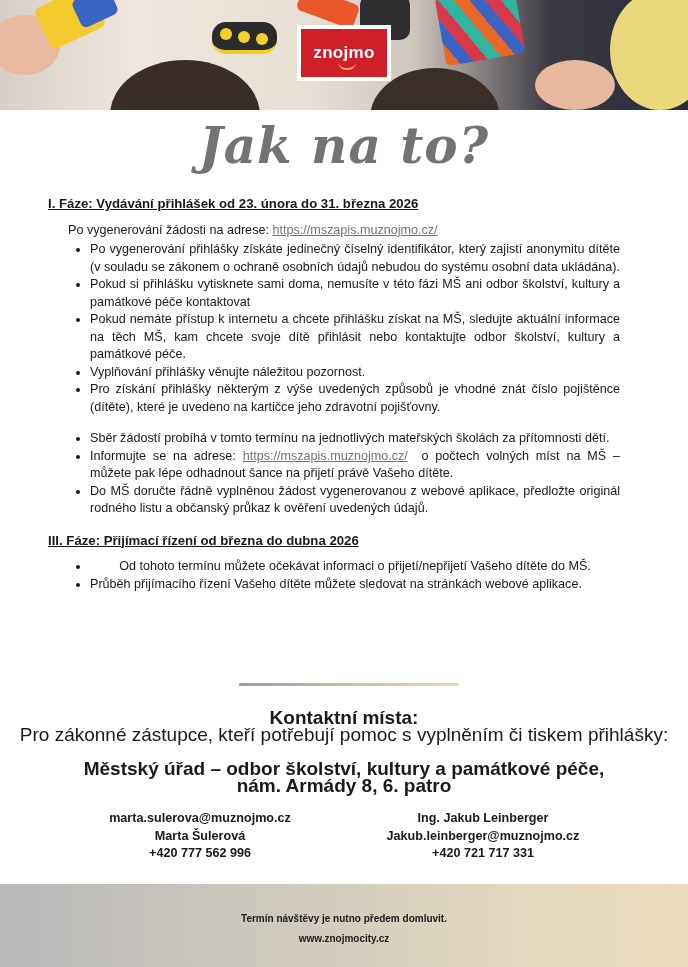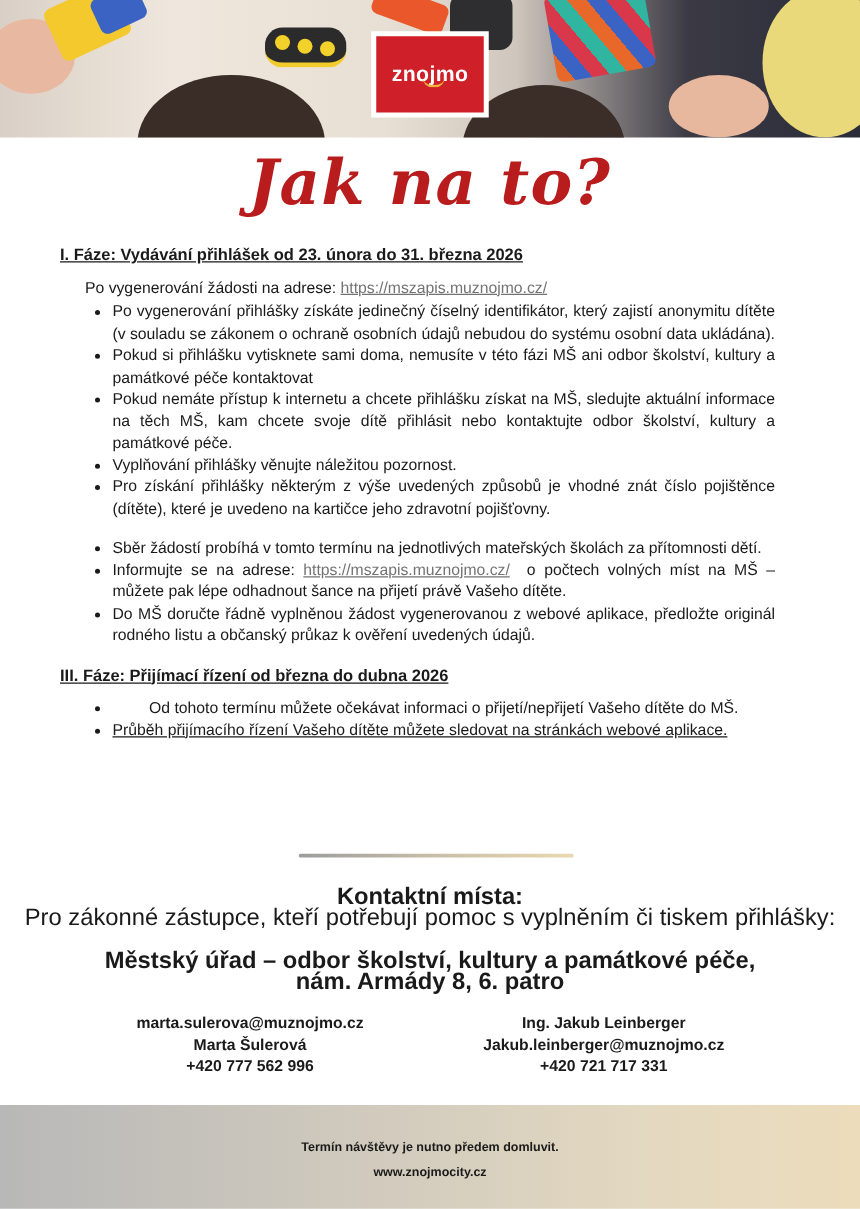--- a/index.html
+++ b/index.html
@@ -1,24 +1,24 @@
 <!DOCTYPE html>
 <html><head>
 <meta charset="utf-8">
 <style>
   html,body{margin:0;padding:0;}
   body{width:688px;height:967px;background:#fff;font-family:"Liberation Sans","DejaVu Sans",sans-serif;color:#1a1a1a;position:relative;overflow:hidden;}
   .hero{position:absolute;left:0;top:0;width:688px;height:110px;overflow:hidden;
     background:linear-gradient(90deg,#d9cfc6 0%,#efe7dd 20%,#e8dfd4 45%,#cfc6bd 60%,#3b3a44 80%,#2a2c3a 100%);}
   .blob{position:absolute;border-radius:50%;}
   .toy{position:absolute;border-radius:6px;}
-  .logo{position:absolute;left:297px;top:25px;width:94px;height:69px;background:#fff;box-sizing:border-box;padding:4px;}
+  .logo{position:absolute;left:297px;top:25px;width:94px;height:56px;background:#fff;box-sizing:border-box;padding:4px;}
   .logo-inner{width:100%;height:100%;background:#cf1f28;display:flex;align-items:center;justify-content:center;color:#fff;font-weight:bold;font-size:17px;letter-spacing:0.3px;position:relative;}
   .smile{position:absolute;left:37px;top:33px;width:18px;height:6px;border-bottom:2px solid #f2b43a;border-radius:0 0 10px 10px;}
-  .title{position:absolute;left:0;top:116px;width:688px;text-align:center;font-family:"DejaVu Serif",serif;font-style:italic;font-weight:bold;font-size:50px;color:#b91c1c;letter-spacing:1px;}
+  .title{position:absolute;left:0;top:116px;width:688px;text-align:center;font-family:"DejaVu Serif",serif;font-style:italic;font-weight:bold;font-size:50px;color:#737373;letter-spacing:1px;}
   .content{position:absolute;left:48px;top:195px;width:572px;font-size:12.6px;line-height:17.5px;}
   .phase{font-weight:bold;text-decoration:underline;font-size:13.2px;margin:0;}
   .intro{margin:9px 0 2px 20px;}
   .link{text-decoration:underline;color:#737373;}
   ul{margin:0;padding-left:42px;}
   li{text-align:justify;margin:0;}
   .sec{margin-top:13px;}
   .sec ul{margin-top:9px;}
   .divider{position:absolute;left:239px;top:683px;width:220px;height:3px;border-radius:2px;background:linear-gradient(90deg,#9c9c9c,#c9bfa8,#ead9b0);}
   .contact{position:absolute;left:0;top:709px;width:688px;text-align:center;font-size:19px;line-height:17px;}
@@ -75,21 +75,21 @@
       <li>Sběr žádostí probíhá v tomto termínu na jednotlivých mateřských školách za přítomnosti dětí.</li>
       <li><span>Informujte se na adrese: </span><a class="link">https://mszapis.muznojmo.cz/</a><span style="white-space:pre-wrap;">  o počtech volných míst na MŠ – můžete pak lépe odhadnout šance na přijetí právě Vašeho dítěte.</span></li>
       <li>Do MŠ doručte řádně vyplněnou žádost vygenerovanou z webové aplikace, předložte originál rodného listu a občanský průkaz k ověření uvedených údajů.</li>
     </ul>
   </section>
 
   <section class="sec" style="margin-top:14px;">
     <p class="phase">III. Fáze: Přijímací řízení od března do dubna 2026</p>
     <ul>
       <li style="text-align:center;">Od tohoto termínu můžete očekávat informaci o přijetí/nepřijetí Vašeho dítěte do MŠ.</li>
-      <li style="text-align:left;text-decoration:underline;">Průběh přijímacího řízení Vašeho dítěte můžete sledovat na stránkách webové aplikace.</li>
+      <li style="text-align:left;">Průběh přijímacího řízení Vašeho dítěte můžete sledovat na stránkách webové aplikace.</li>
     </ul>
   </section>
 </div>
 
 <div class="divider"></div>
 
 <div class="contact">
   <div class="bold">Kontaktní místa:</div>
   <div>Pro zákonné zástupce, kteří potřebují pomoc s vyplněním či tiskem přihlášky:</div>
   <div style="height:17px;"></div>

